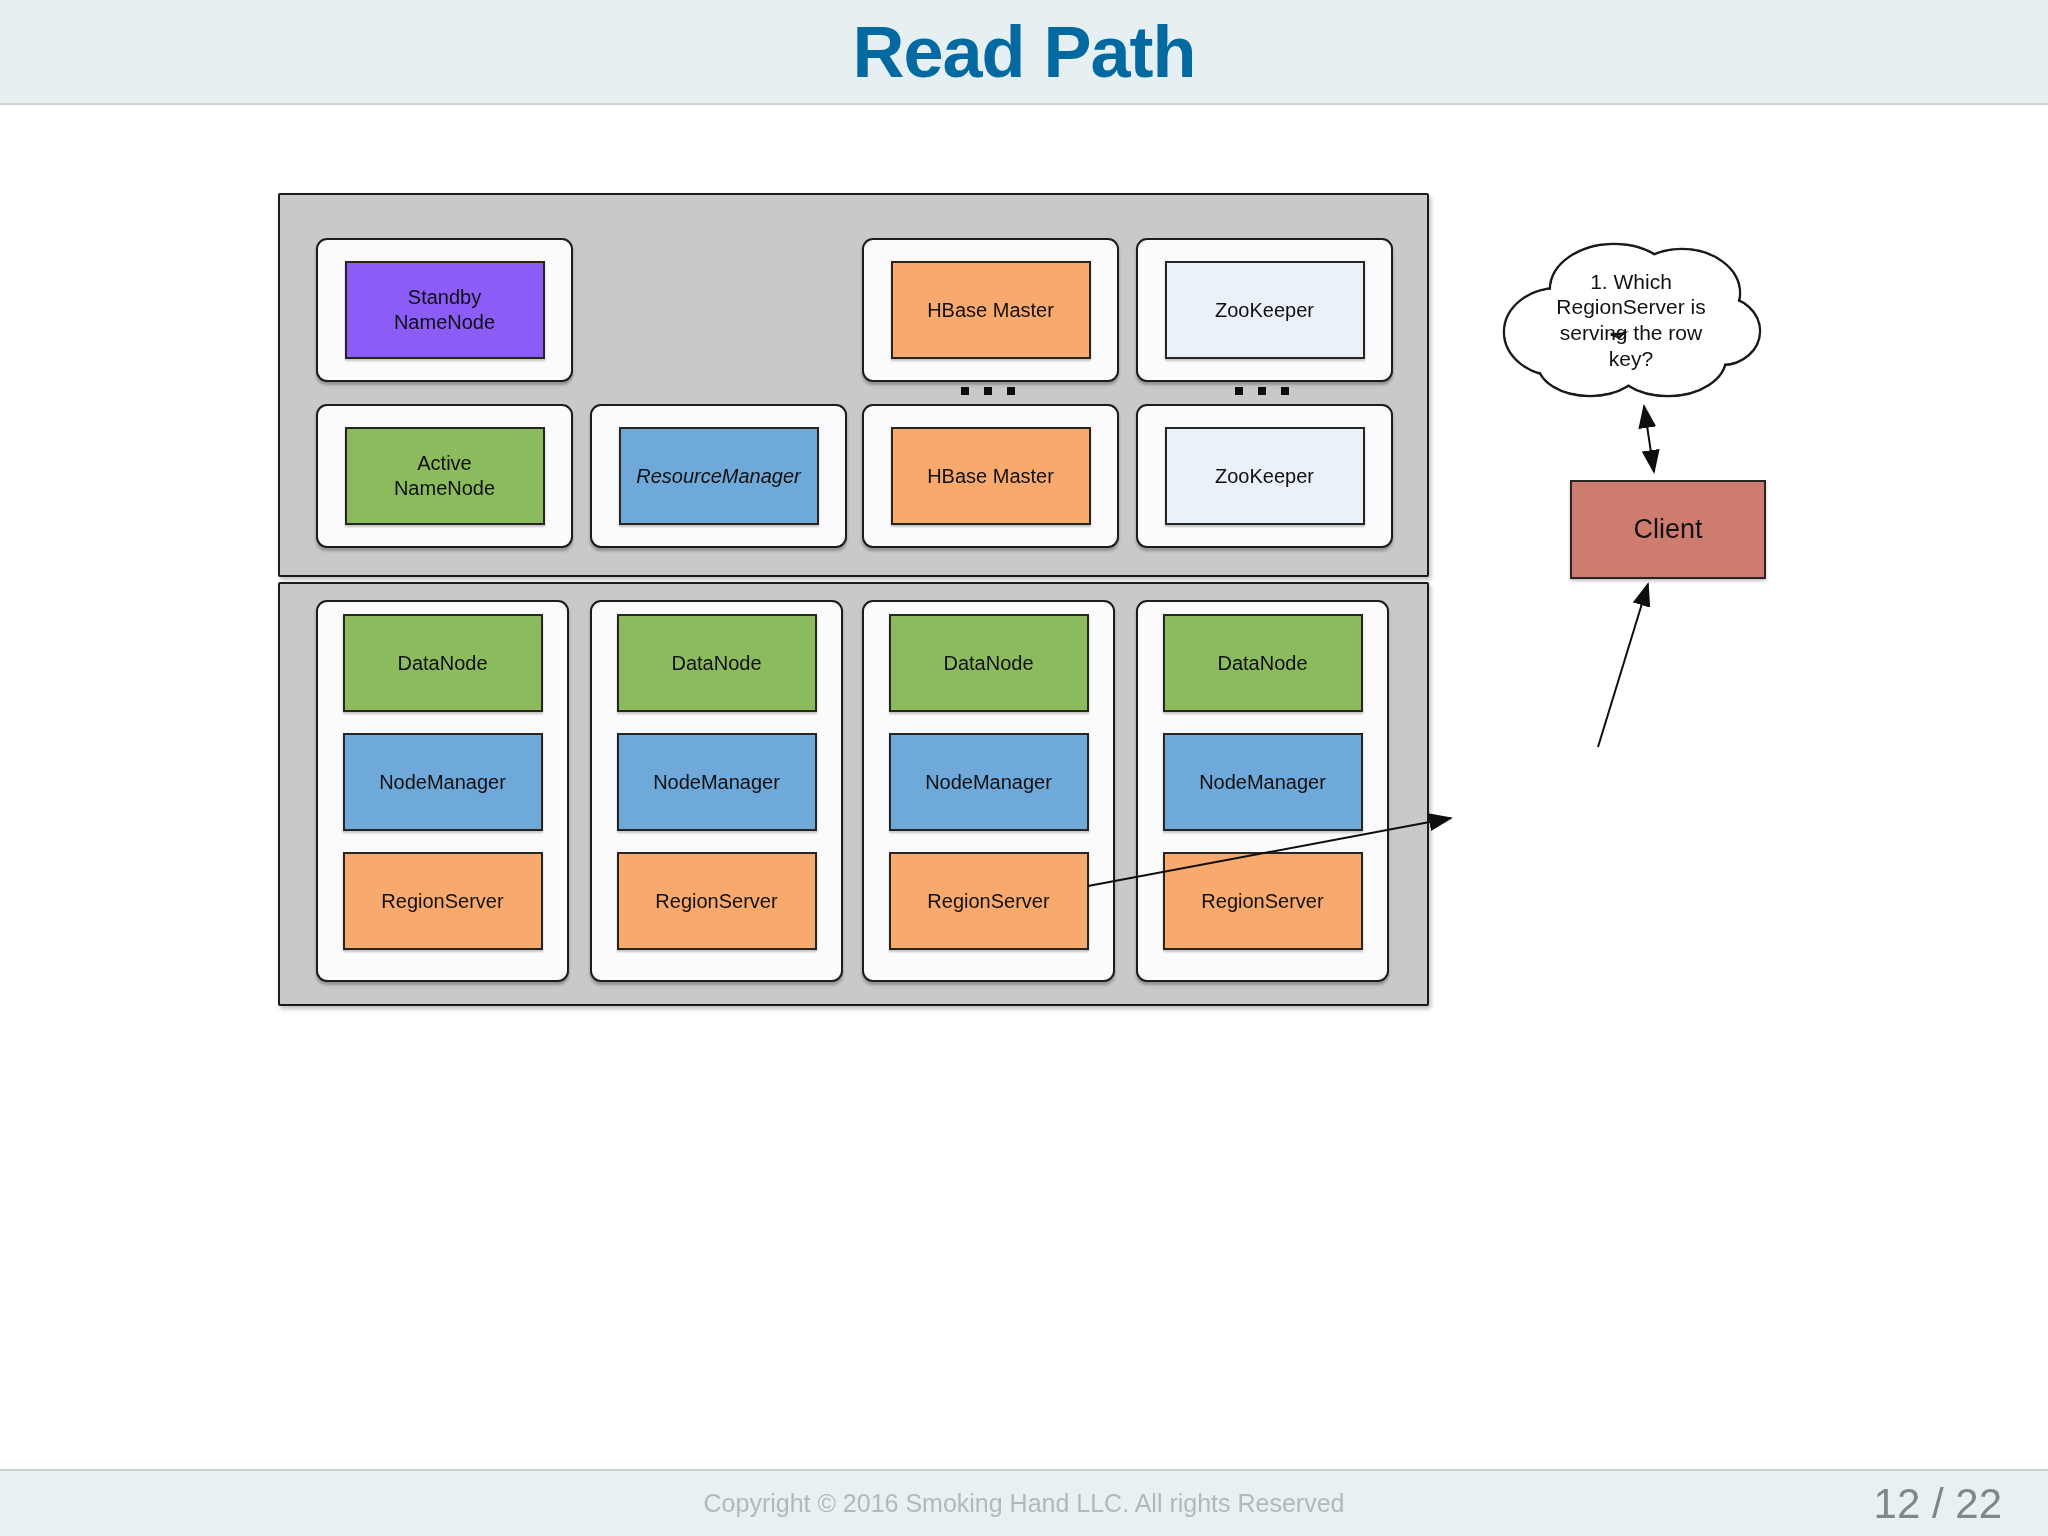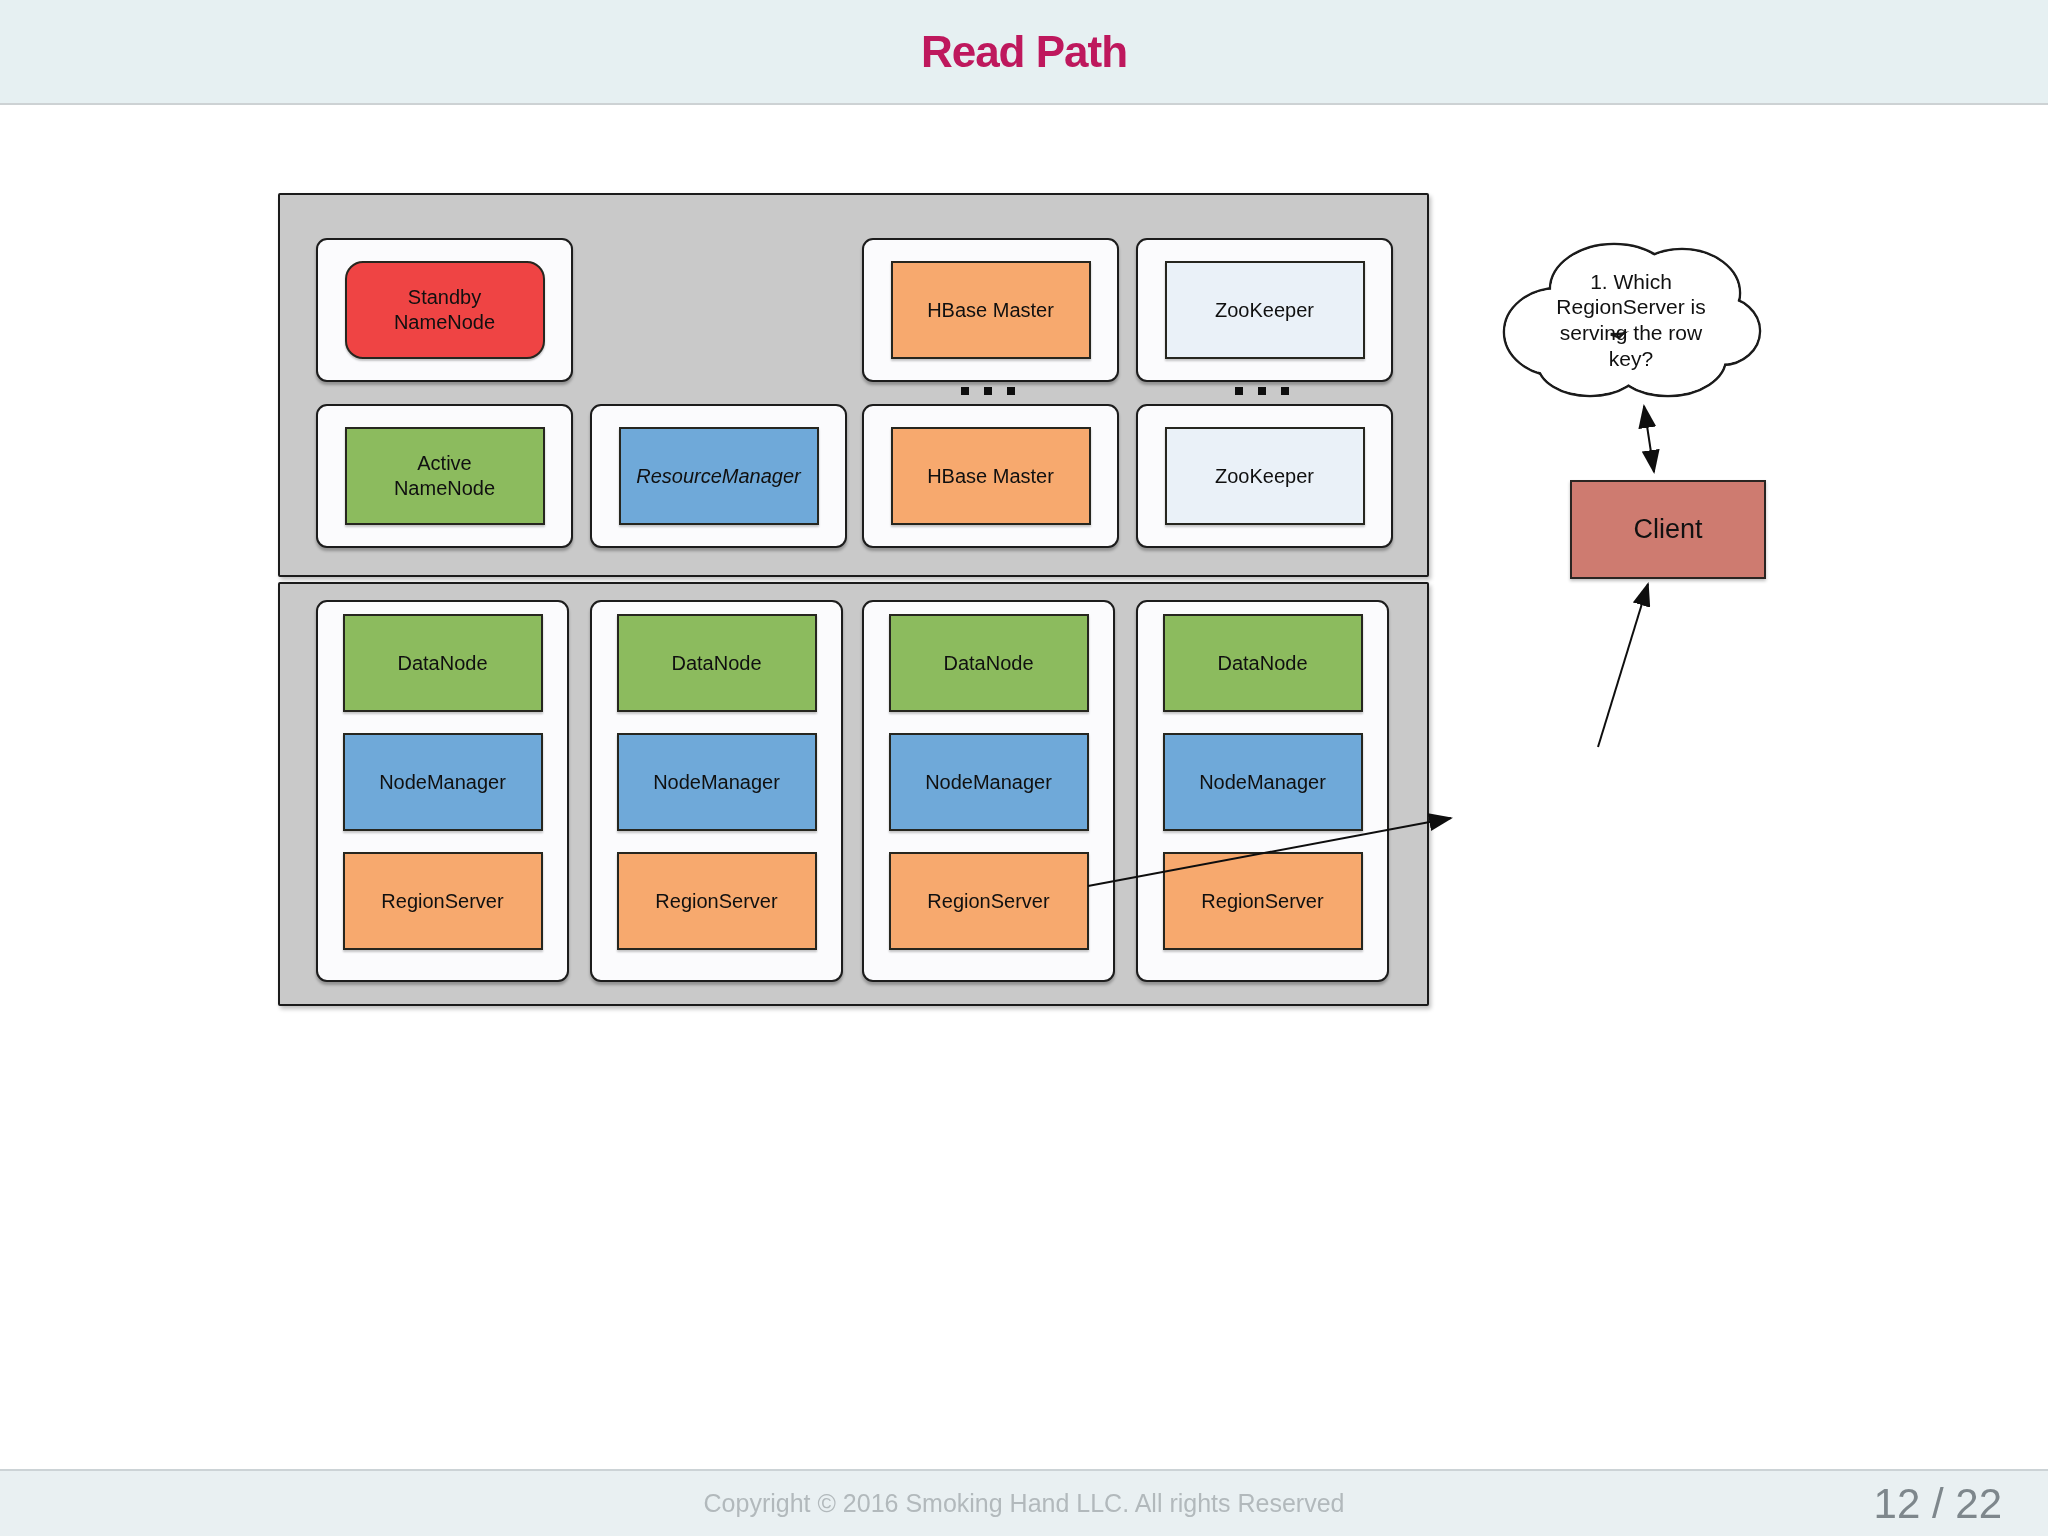--- a/index.html
+++ b/index.html
@@ -2,21 +2,21 @@
 <html><head>
 <meta charset="utf-8">
 <style>
   html,body{margin:0;padding:0;background:#ffffff;}
   #slide{position:relative;width:2048px;height:1536px;background:#ffffff;overflow:hidden;
          font-family:"Liberation Sans", sans-serif;color:#111;}
 
   
   .hdr{position:absolute;left:0;top:0;width:100%;height:103px;background:#e6f0f2;
        border-bottom:2px solid #cdd2d4;display:flex;align-items:center;justify-content:center;}
-  .hdr h1{margin:0;font-size:44px;font-weight:bold;color:#be185d;letter-spacing:-1px;}
+  .hdr h1{margin:0;font-size:72px;font-weight:bold;color:#0369a1;letter-spacing:-1px;}
 
   
   .cluster{position:absolute;border:2px solid #1b1b1b;border-radius:2px;
            box-shadow:2px 3px 4px rgba(0,0,0,.25);}
   .master{left:278px;top:193px;width:1147px;height:380px;}
   .workers{left:278px;top:582px;width:1147px;height:420px;}
 
   
   .host{position:absolute;width:253px;background:#fbfbfd;border:2px solid #1c1c1c;
         border-radius:11px;box-shadow:0 3px 3px rgba(0,0,0,.28);
@@ -62,21 +62,21 @@
 
 <div id="slide">
 
   <div class="hdr">
     <h1>Read Path</h1>
   </div>
 
   <div class="cluster master" style="background-color: rgb(201, 201, 201);"></div>
 
   <div class="host single" style="left:316px;top:238px;">
-    <div class="chip" style="background-color: #ef4444; border-radius: 18px;">Standby
+    <div class="chip" style="background-color: #8b5cf6;">Standby
 NameNode</div>
   </div>
   <div class="host single" style="left:862px;top:238px;">
     <div class="chip" style="background-color: rgb(247, 169, 110);">HBase Master</div>
   </div>
   <div class="host single" style="left:1136px;top:238px;">
     <div class="chip" style="background-color: rgb(234, 241, 248);">ZooKeeper</div>
   </div>
 
   <div class="dots" style="left:961px;top:387px;">

